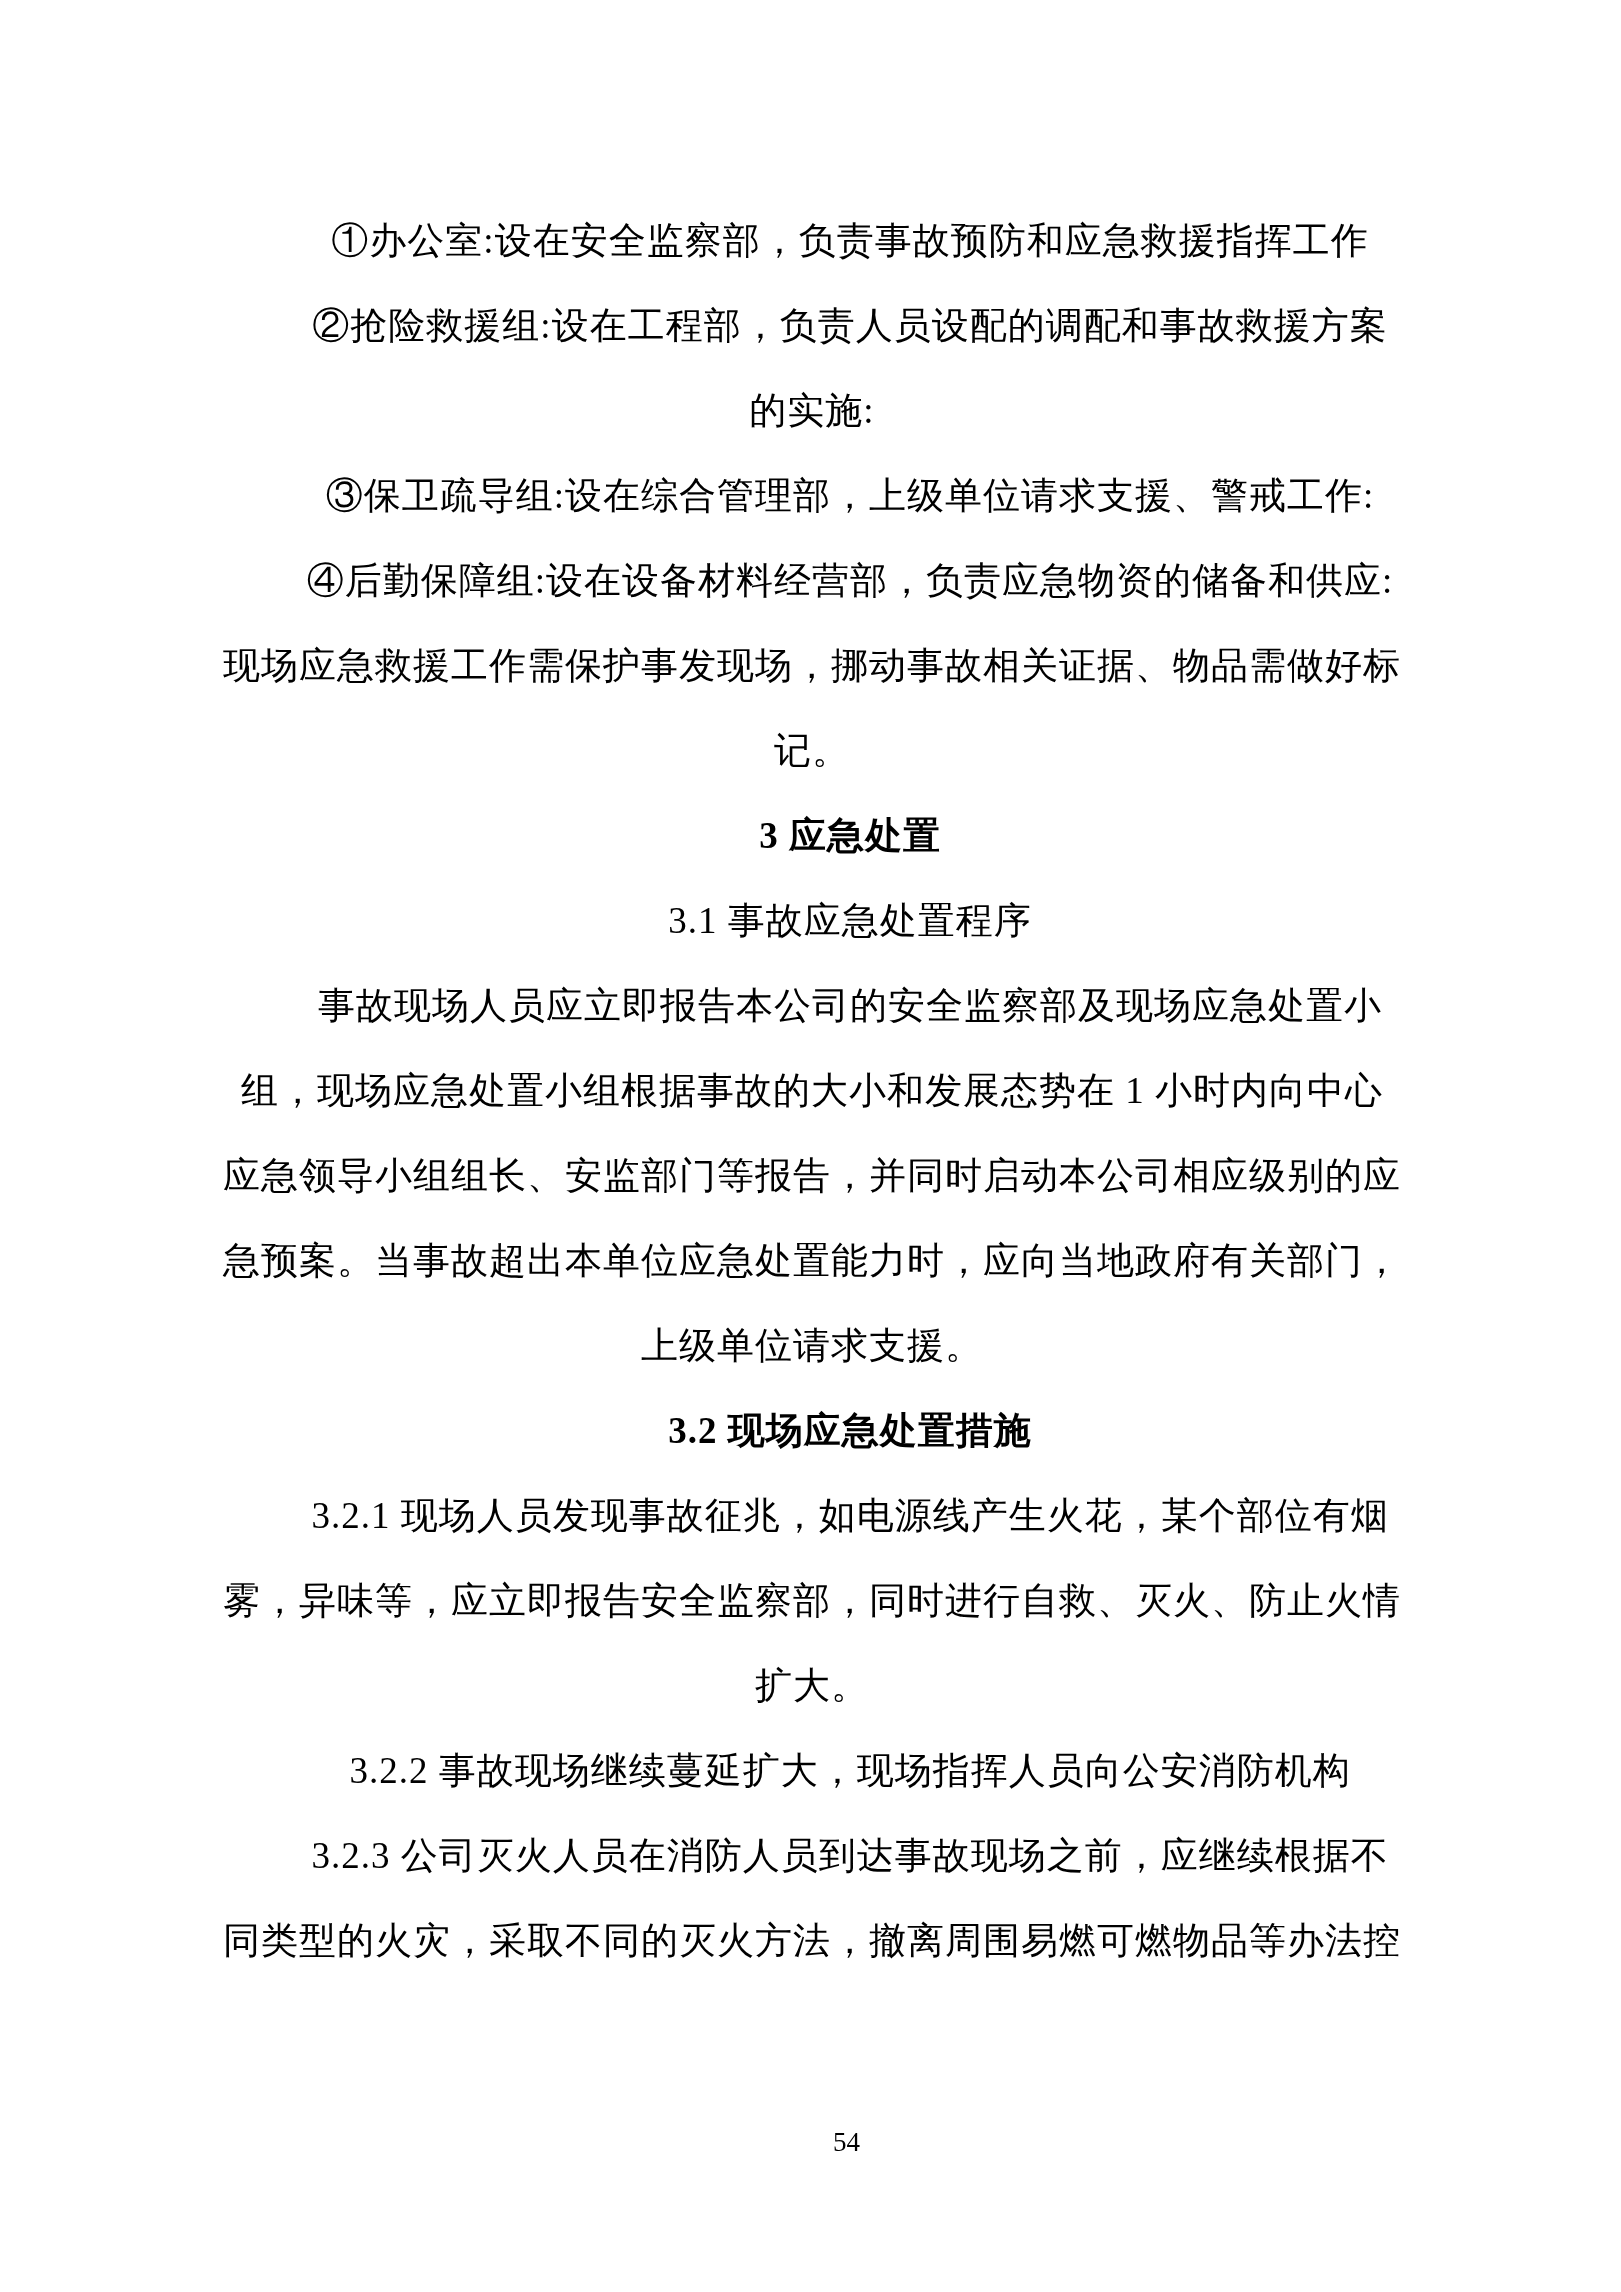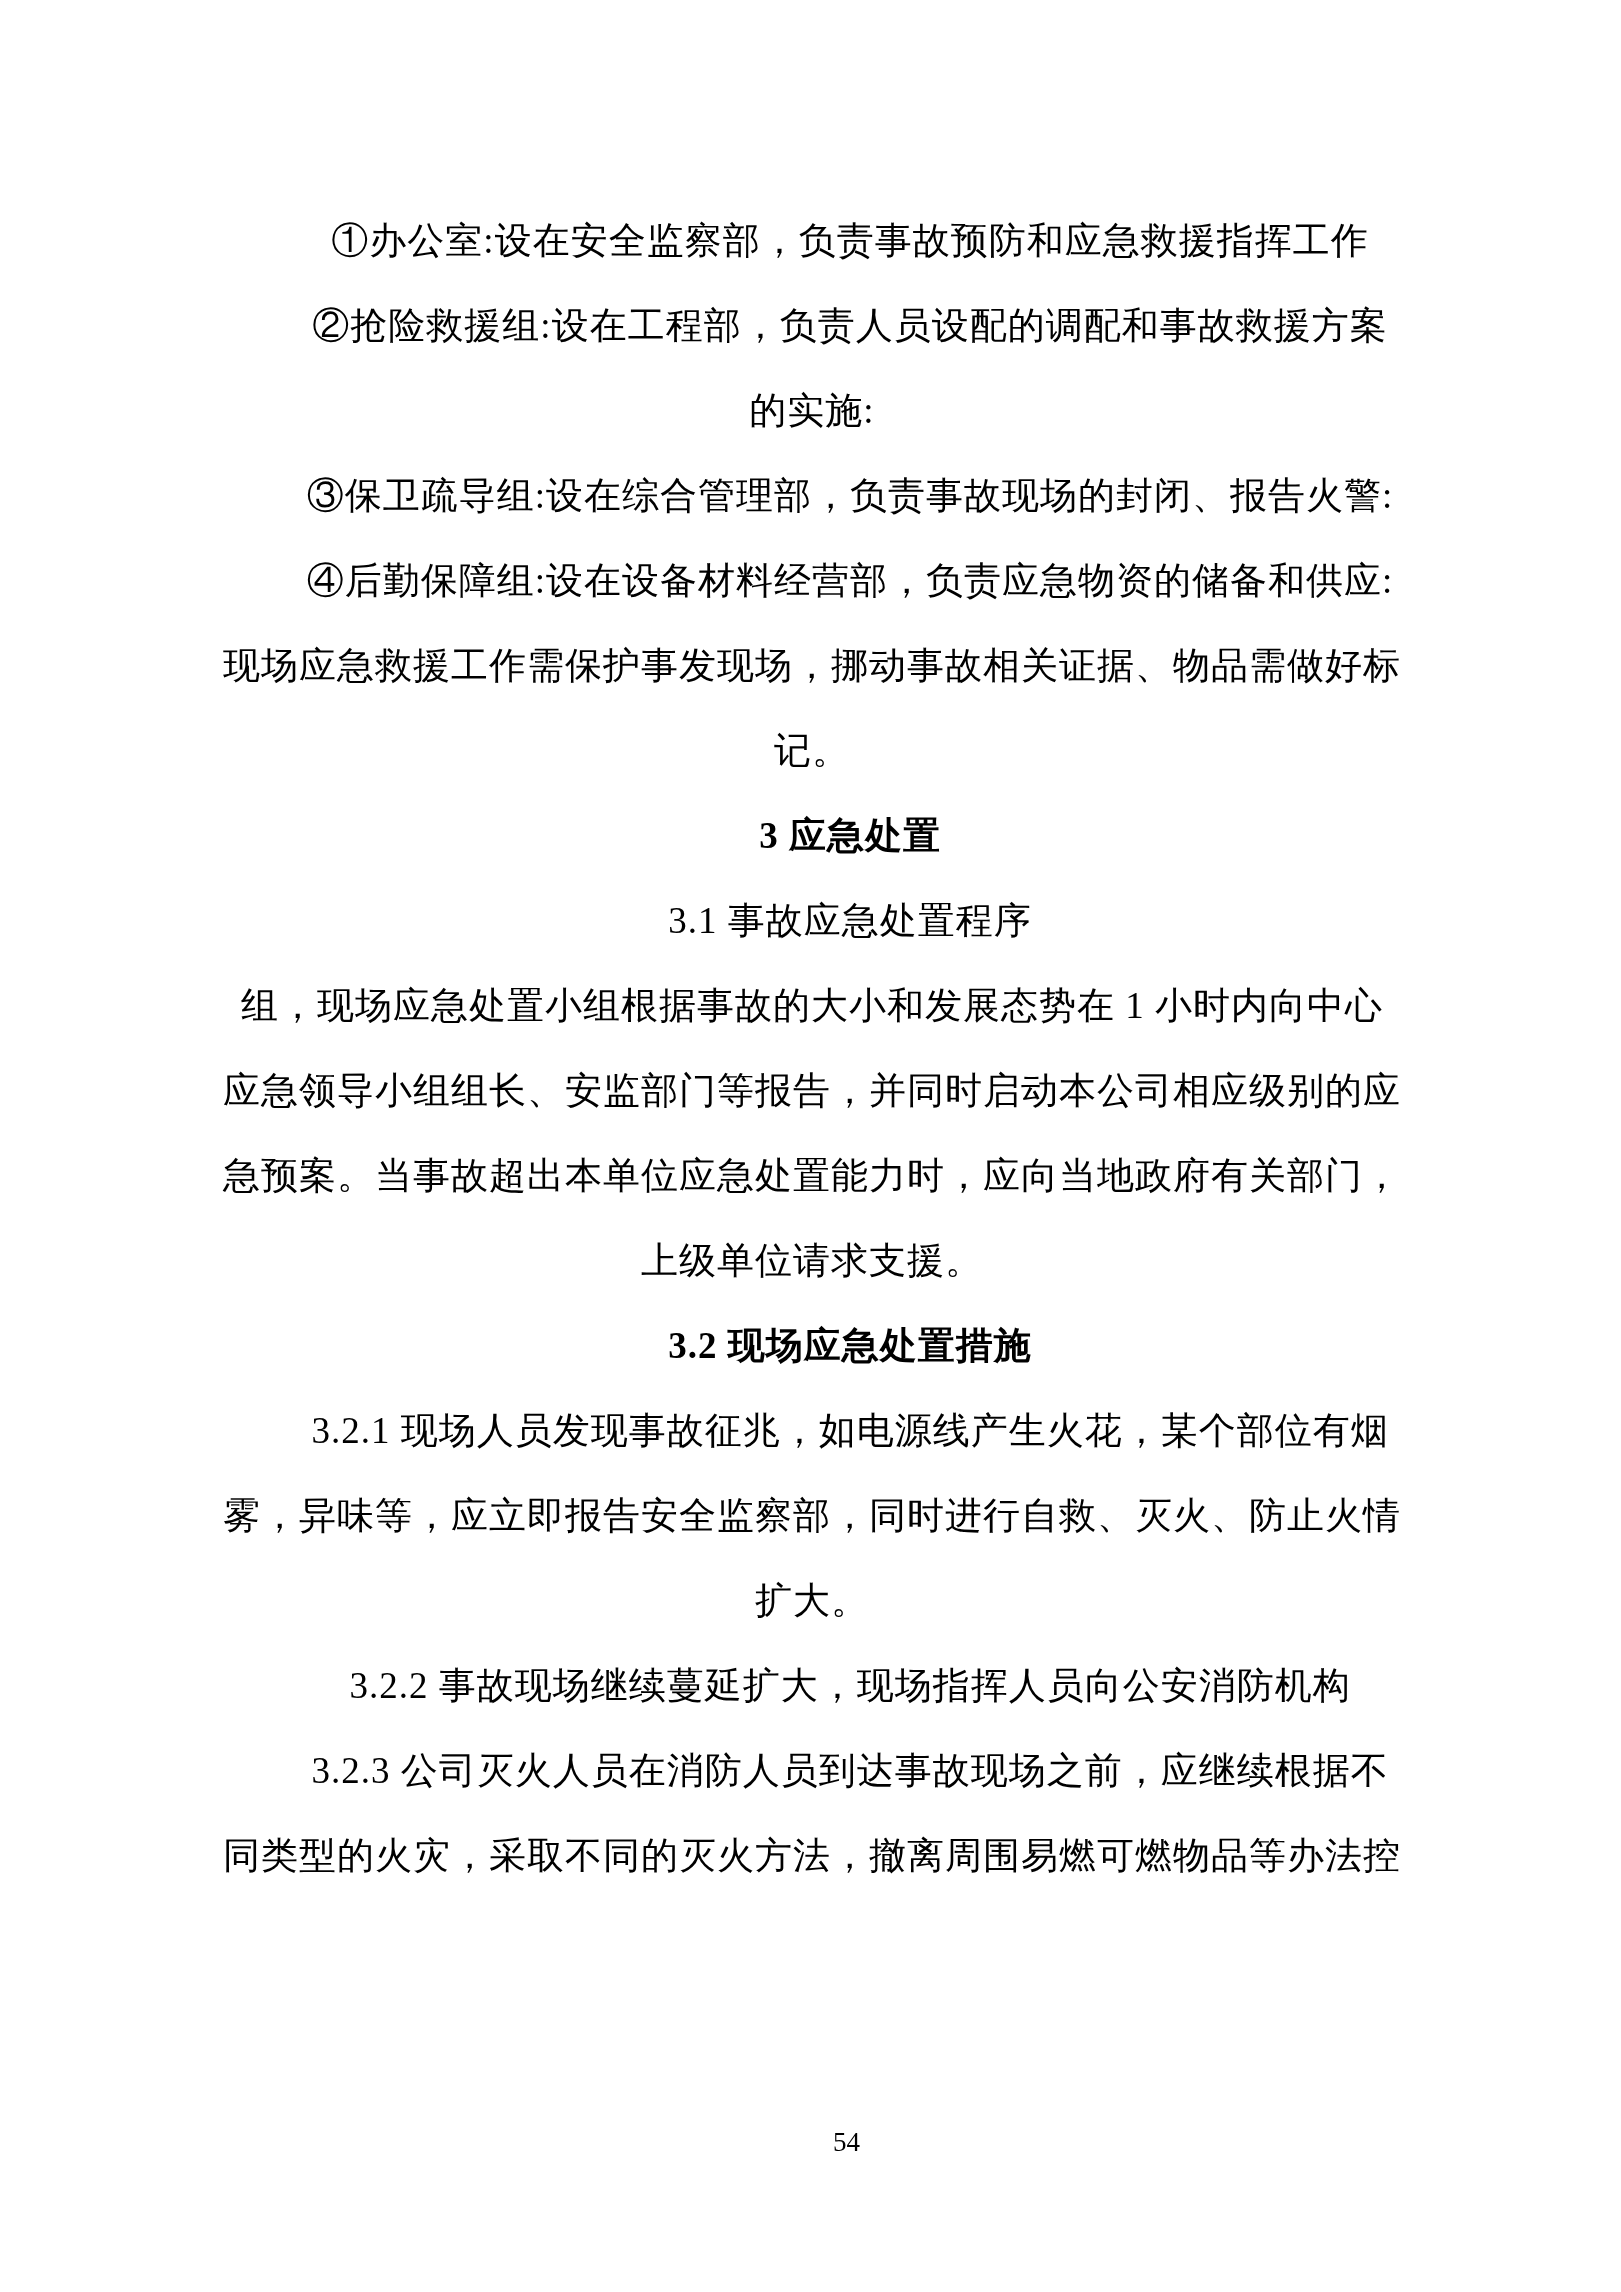--- a/index.html
+++ b/index.html
@@ -48,26 +48,27 @@
   }
 </style>
 </head>
 <body>
 
 <div class="page">
   <div class="content">
     <div class="line indent">①办公室:设在安全监察部，负责事故预防和应急救援指挥工作</div>
     <div class="line indent">②抢险救援组:设在工程部，负责人员设配的调配和事故救援方案</div>
     <div class="line">的实施:</div>
-    <div class="line indent">③保卫疏导组:设在综合管理部，负责事故现场的封闭、报告火警:</div>
+    <div class="line indent">③保卫疏导组:设在综合管理部，上级单位请求支援、警戒工作:</div>
     <div class="line indent">④后勤保障组:设在设备材料经营部，负责应急物资的储备和供应:</div>
     <div class="line">现场应急救援工作需保护事发现场，挪动事故相关证据、物品需做好标</div>
     <div class="line">记。</div>
     <div class="line indent bold">3 应急处置</div>
     <div class="line indent">3.1 事故应急处置程序</div>
+    <div class="line indent">事故现场人员应立即报告本公司的安全监察部及现场应急处置小</div>
     <div class="line">组，现场应急处置小组根据事故的大小和发展态势在 1 小时内向中心</div>
     <div class="line">应急领导小组组长、安监部门等报告，并同时启动本公司相应级别的应</div>
     <div class="line">急预案。当事故超出本单位应急处置能力时，应向当地政府有关部门，</div>
     <div class="line">上级单位请求支援。</div>
     <div class="line indent bold">3.2 现场应急处置措施</div>
     <div class="line indent">3.2.1 现场人员发现事故征兆，如电源线产生火花，某个部位有烟</div>
     <div class="line">雾，异味等，应立即报告安全监察部，同时进行自救、灭火、防止火情</div>
     <div class="line">扩大。</div>
     <div class="line indent">3.2.2 事故现场继续蔓延扩大，现场指挥人员向公安消防机构</div>
     <div class="line indent">3.2.3 公司灭火人员在消防人员到达事故现场之前，应继续根据不</div>

